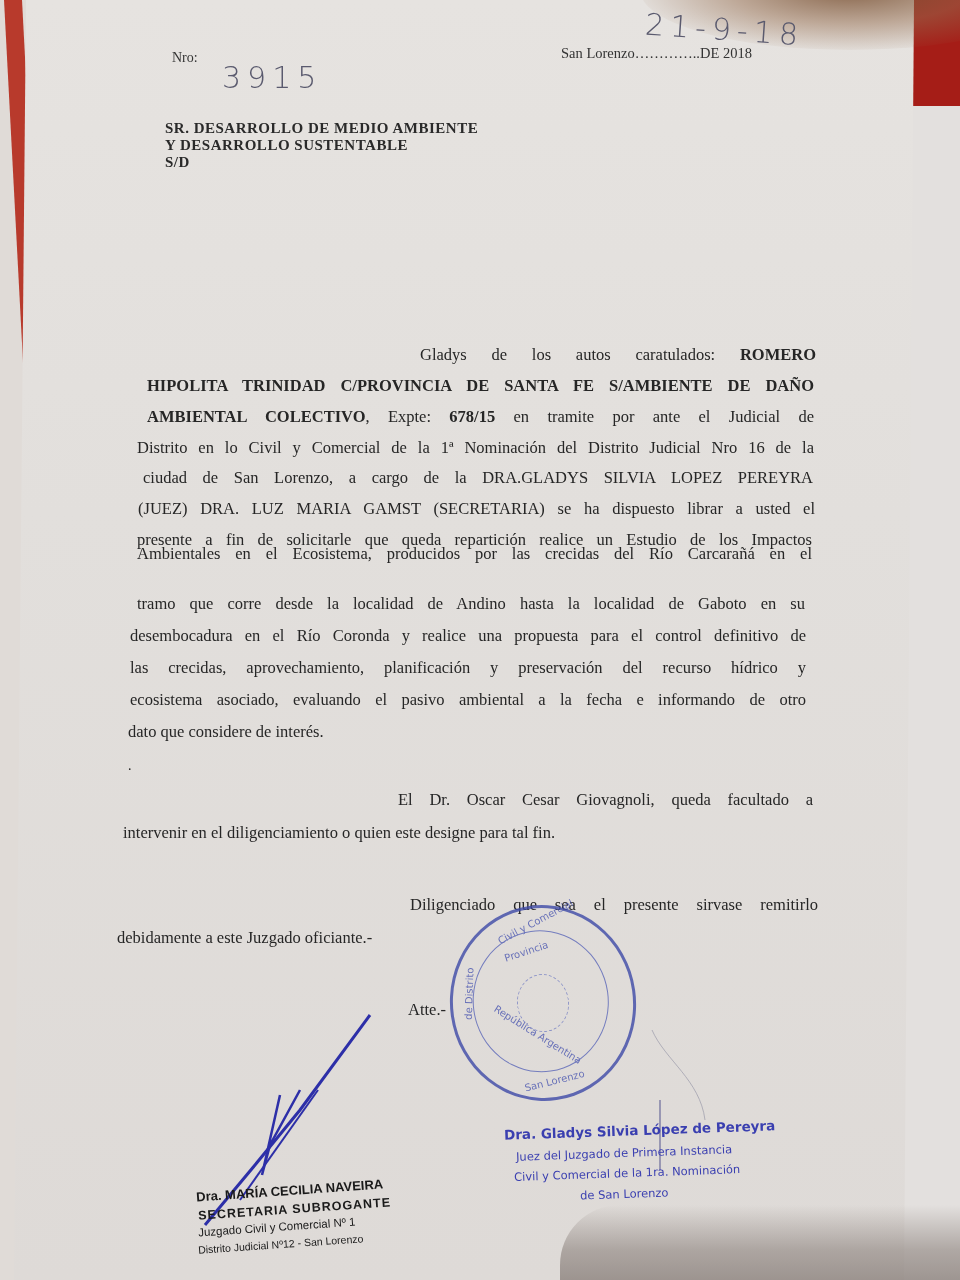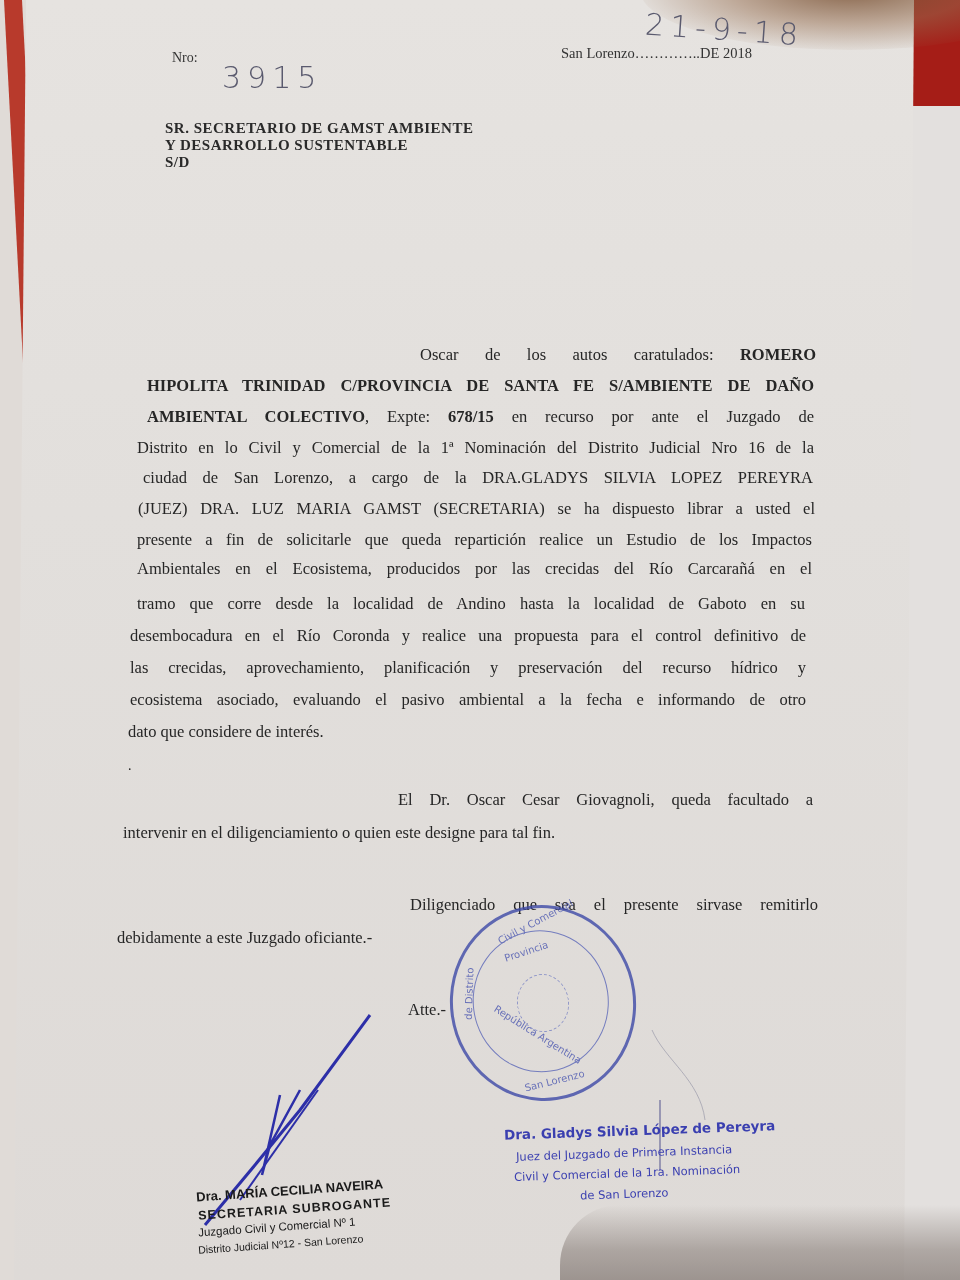--- a/index.html
+++ b/index.html
@@ -91,48 +91,48 @@
 
 <div class="paper"></div>
 <div class="shadow-top"></div>
 
 <span class="t serif" style="left:172px;top:50px;font-size:14px;color:#333;">Nro:</span>
 <span class="hand" style="left:222px;top:28px;font-size:30px;margin-top:32px;">3915</span>
 <span class="t serif" style="left:561px;top:45px;font-size:14.5px;color:#333;">San Lorenzo…………..DE 2018</span>
 <span class="hand" style="left:645px;top:12px;font-size:30px;transform:rotate(4deg);">21-9-18</span>
 
 <div class="header-block">
-  <div>SR. SECRETARIO DE GAMST AMBIENTE</div>
+  <div>SR. DESARROLLO DE MEDIO AMBIENTE</div>
   <div>Y DESARROLLO SUSTENTABLE</div>
   <div>S/D</div>
 </div>
 
 <div id="p1">
     <div class="body-line" style="left: 420px; top: 345px; width: 396px;">
-      <div class="justify"><span>Oscar de los autos caratulados: </span><span class="b">ROMERO</span></div>
+      <div class="justify"><span>Gladys de los autos caratulados: </span><span class="b">ROMERO</span></div>
     </div>
     <div class="body-line" style="left: 147px; top: 376px; width: 667px;">
       <div class="justify"><span class="b">HIPOLITA TRINIDAD C/PROVINCIA DE SANTA FE S/AMBIENTE DE DAÑO</span></div>
     </div>
     <div class="body-line" style="left: 147px; top: 407px; width: 667px;">
-      <div class="justify"><span class="b">AMBIENTAL COLECTIVO</span><span>, Expte: </span><span class="b">678/15</span><span> en recurso por ante el Juzgado de</span></div>
+      <div class="justify"><span class="b">AMBIENTAL COLECTIVO</span><span>, Expte: </span><span class="b">678/15</span><span> en tramite por ante el Judicial de</span></div>
     </div>
     <div class="body-line" style="left: 137px; top: 438px; width: 677px;">
       <div class="justify"><span>Distrito en lo Civil y Comercial de la 1ª Nominación del Distrito Judicial Nro 16 de la</span></div>
     </div>
     <div class="body-line" style="left: 143px; top: 468px; width: 670px;">
       <div class="justify"><span>ciudad de San Lorenzo, a cargo de la DRA.GLADYS SILVIA LOPEZ PEREYRA</span></div>
     </div>
     <div class="body-line" style="left: 138px; top: 499px; width: 677px;">
       <div class="justify"><span>(JUEZ) DRA. LUZ MARIA GAMST (SECRETARIA) se ha dispuesto librar a usted el</span></div>
     </div>
     <div class="body-line" style="left: 137px; top: 530px; width: 675px;">
       <div class="justify"><span>presente a fin de solicitarle que queda repartición realice un Estudio de los Impactos</span></div>
     </div>
-    <div class="body-line" style="left: 137px; top: 559px; width: 675px;">
+    <div class="body-line" style="left: 137px; top: 544px; width: 675px;">
       <div class="justify"><span>Ambientales en el Ecosistema,  producidos por las crecidas del Río Carcarañá en el</span></div>
     </div>
     <div class="body-line" style="left: 137px; top: 594px; width: 668px;">
       <div class="justify"><span>tramo que corre desde la localidad de Andino hasta la localidad de Gaboto en su</span></div>
     </div>
     <div class="body-line" style="left: 130px; top: 626px; width: 676px;">
       <div class="justify"><span>desembocadura en el Río Coronda y realice una propuesta para el control definitivo de</span></div>
     </div>
     <div class="body-line" style="left: 130px; top: 658px; width: 676px;">
       <div class="justify"><span>las crecidas, aprovechamiento, planificación y preservación del recurso hídrico y</span></div>

